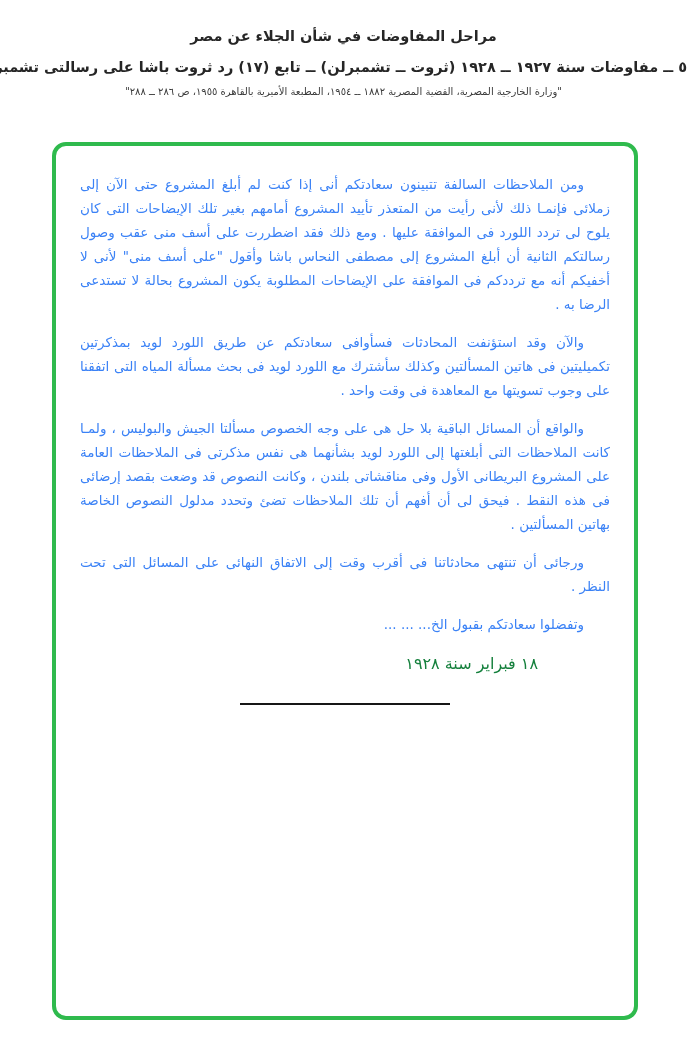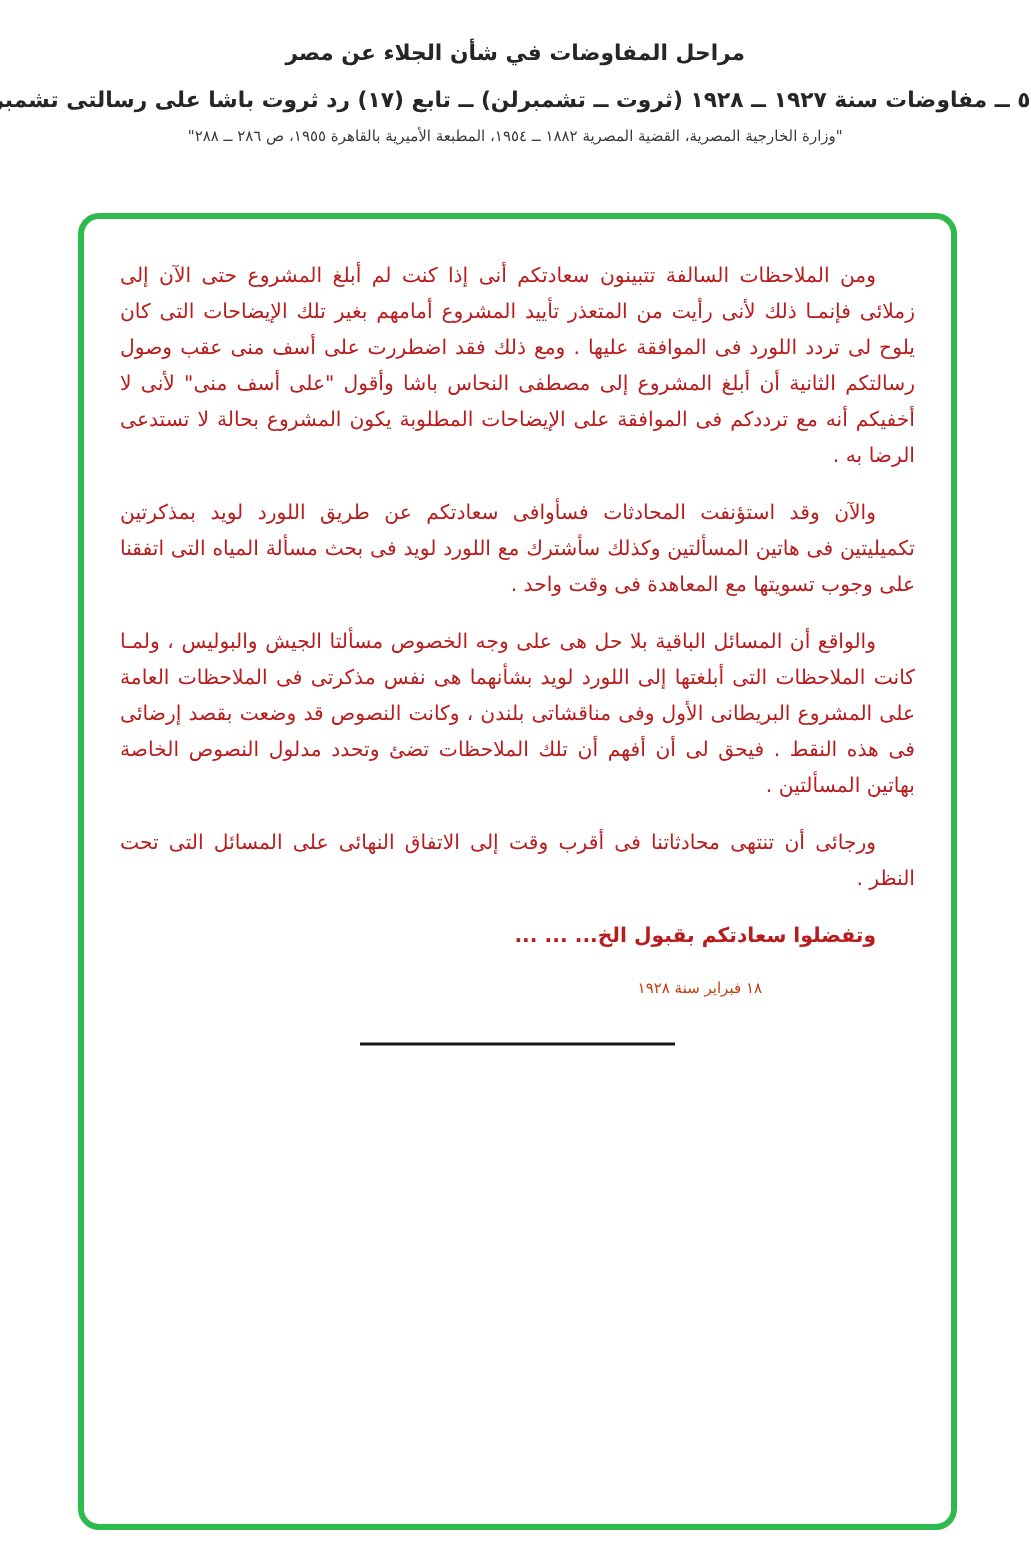--- a/index.html
+++ b/index.html
@@ -55,33 +55,32 @@
     border-radius: 14px;
     padding: 26px 24px 0 24px;
     direction: rtl;
   }
   .para {
     margin: 0 0 14px 0;
     font-size: 13.5px;
     line-height: 24px;
     text-align: justify;
     text-indent: 26px;
-    color: #b91c1c;
+    color: #3b82f6;
   }
   .para.closing {
     text-align: right;
     margin-bottom: 10px;
-    font-weight: bold;
   }
   .date-line {
     direction: rtl;
     text-align: right;
-    font-size: 10px;
-    color: #c2410c;
-    margin: 18px 102px 0 0;
+    font-size: 16px;
+    color: #15803d;
+    margin: 18px 72px 0 0;
   }
   .divider {
     width: 210px;
     height: 2px;
     background: #161616;
     margin: 30px auto 0 auto;
   }
 </style>
 </head>
 <body>

